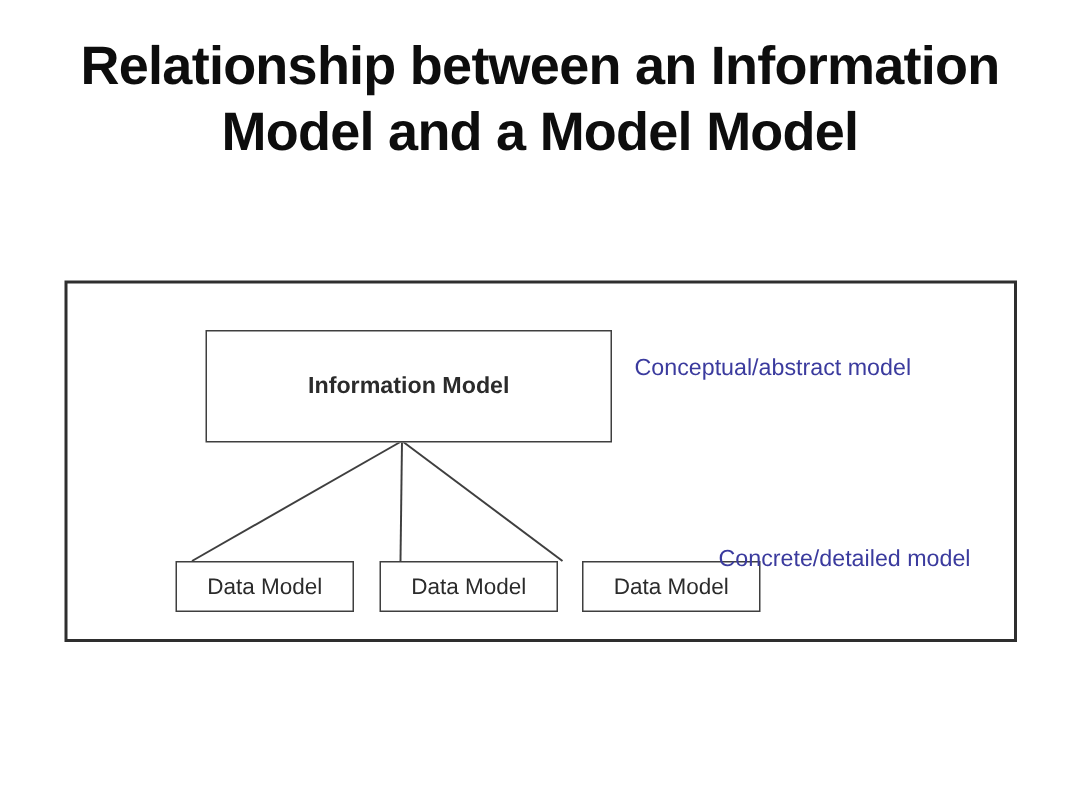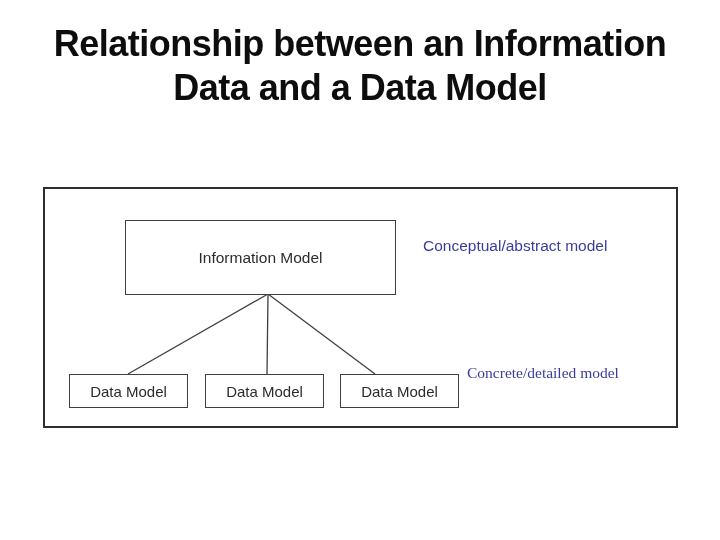--- a/index.html
+++ b/index.html
@@ -47,53 +47,55 @@
     position: absolute;
     border: 1px solid var(--box-border, #3f3f3f);
     background: #ffffff;
     display: flex;
     align-items: center;
     justify-content: center;
     color: var(--diagram-text, #2b2b2b);
     font-size: 15px;
   }
   .info-node {
-    left: 80px;
+    left: 92px;
     top: 31px;
     width: 269px;
     height: 73px;
     font-size: 15.5px;
+    font-weight: bold;
   }
   .data-node {
     top: 185px;
     width: 117px;
     height: 32px;
+    margin-left: 48px;
   }
   .data-node.n1 { left: 24px; }
   .data-node.n2 { left: 160px; }
   .data-node.n3 { left: 295px; }
   .note {
     position: absolute;
     color: var(--note-text, #3b3b9e);
     font-size: 15.5px;
     white-space: nowrap;
   }
   .note .line { height: 33px; line-height: 33px; }
   .note-conceptual { left: 378px; top: 40px; }
-  .note-concrete  { left: 422px; top: 168px; font-family: Liberation Serif, serif; }
+  .note-concrete  { left: 434px; top: 168px; }
   .note-concrete .line { height: 31px; line-height: 31px; }
 </style>
 </head>
 <body>
 
 <div class="slide">
 
   <div class="title">
     <div>Relationship between an Information</div>
-    <div>Data and a Data Model</div>
+    <div>Model and a Model Model</div>
   </div>
 
   <div class="diagram">
 
     <svg class="connectors" viewBox="0 0 631 237" xmlns="http://www.w3.org/2000/svg">
       <line x1="223" y1="105" x2="83" y2="185" stroke="#3f3f3f" stroke-width="1.3"></line>
       <line x1="223" y1="105" x2="222" y2="185" stroke="#3f3f3f" stroke-width="1.3"></line>
       <line x1="223" y1="105" x2="330" y2="185" stroke="#3f3f3f" stroke-width="1.3"></line>
     </svg>
 

